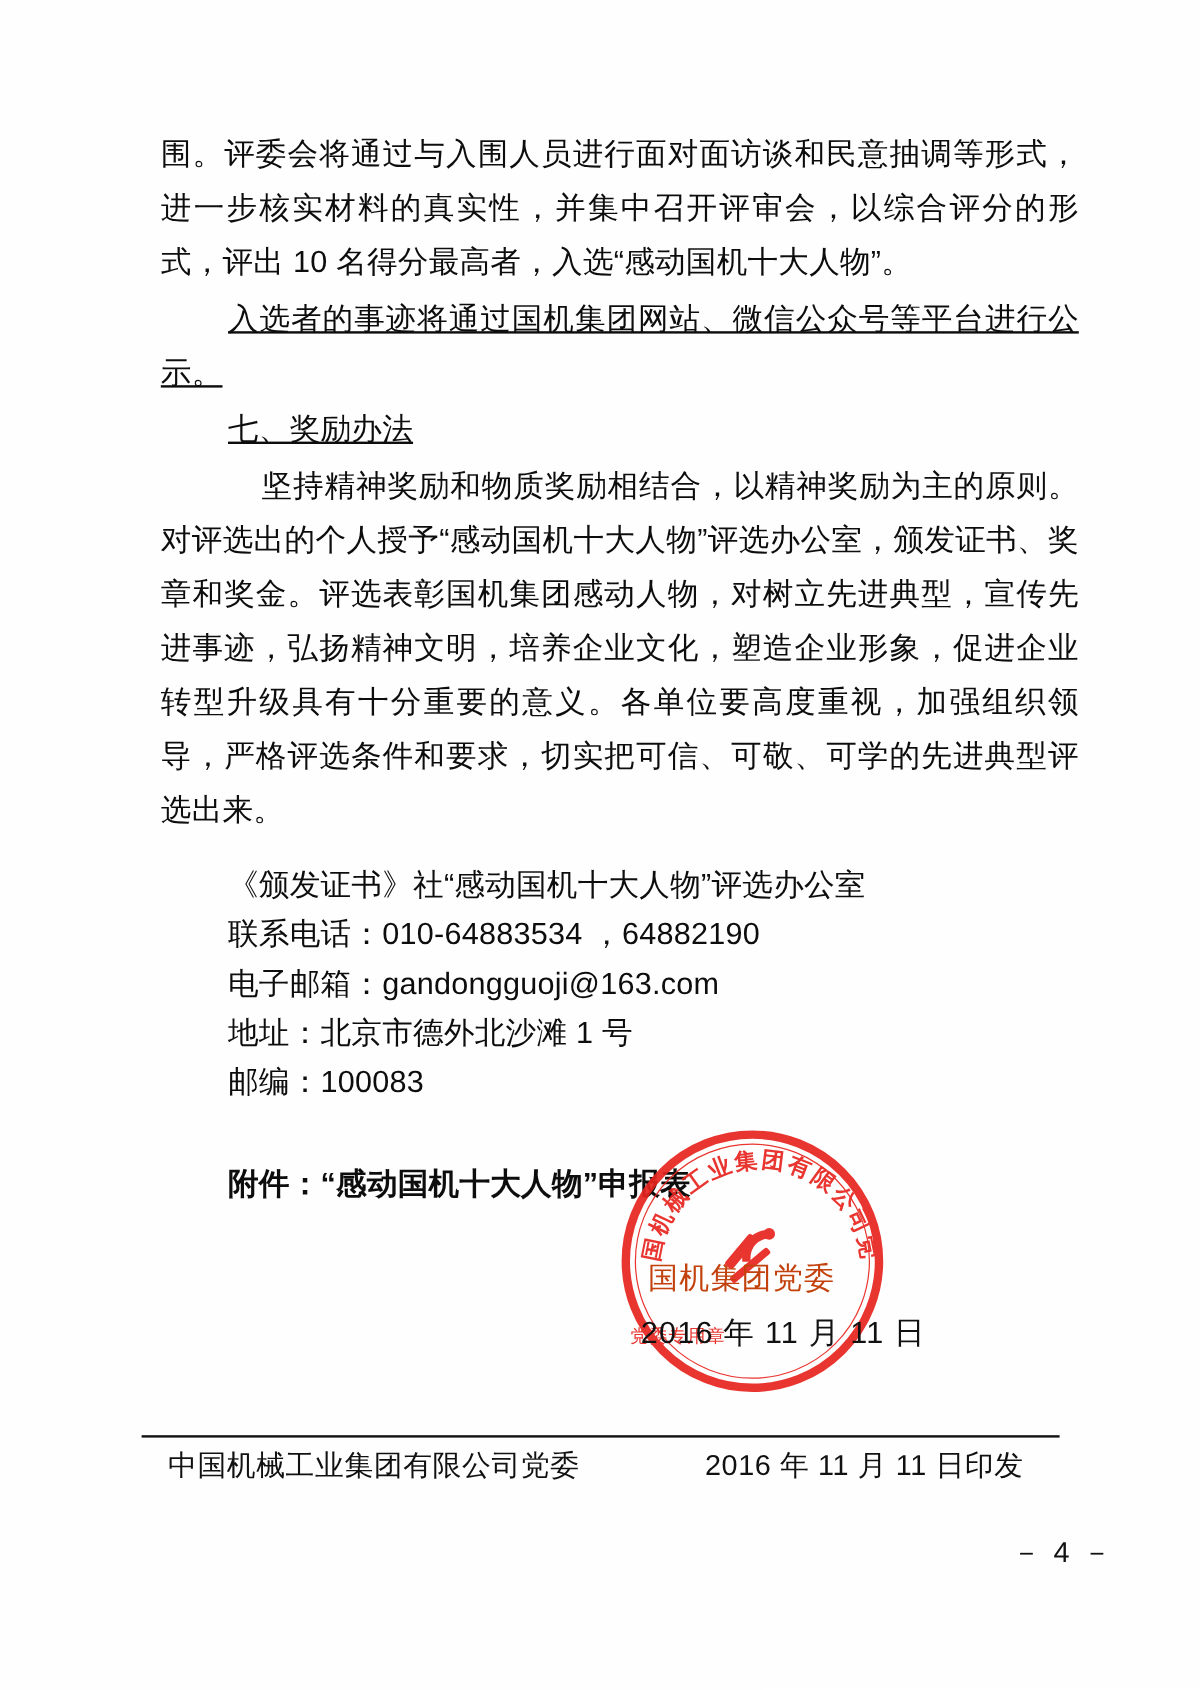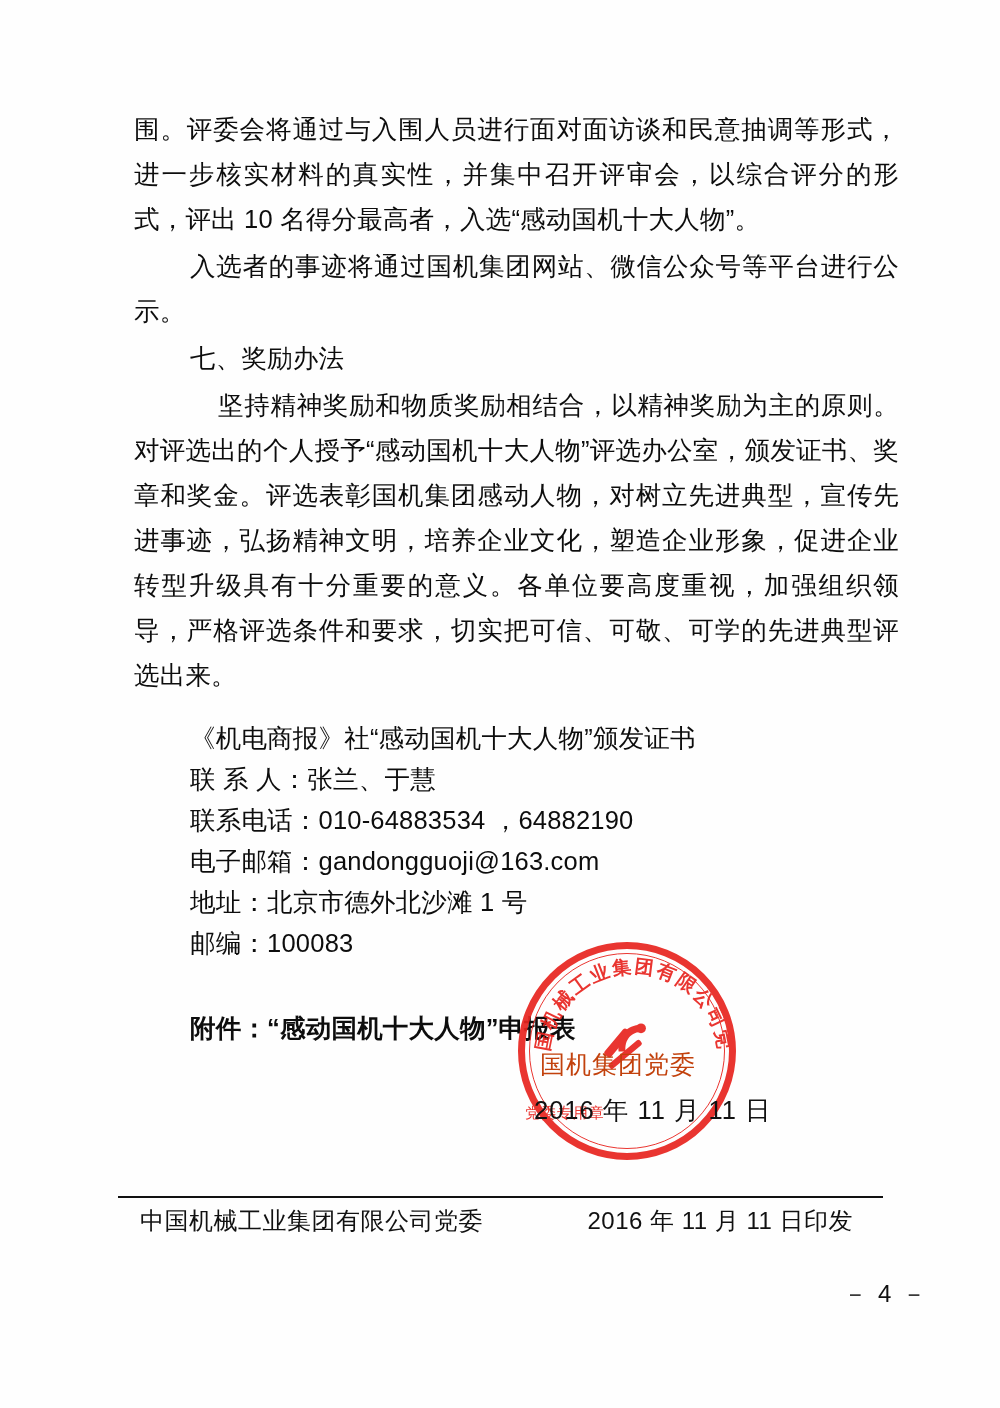--- a/index.html
+++ b/index.html
@@ -36,20 +36,21 @@
     letter-spacing: 0.2px;
     text-align: justify;
     text-justify: inter-character;
     color: #0d0d0d;
   }
   .para {
     margin-bottom: 2px;
   }
   .indent2 {
     text-indent: 56px;
+    text-decoration: underline;
   }
   .indent3 {
     text-indent: 84px;
   }
   .contact {
     margin-top: 20px;
   }
   .contact p {
     line-height: 41px;
     text-indent: 56px;
@@ -190,22 +191,21 @@
 
     <div class="para">
       <p class="indent2">七、奖励办法</p>
     </div>
 
     <div class="para">
       <p class="indent3">坚持精神奖励和物质奖励相结合，以精神奖励为主的原则。对评选出的个人授予“感动国机十大人物”评选办公室，颁发证书、奖章和奖金。评选表彰国机集团感动人物，对树立先进典型，宣传先进事迹，弘扬精神文明，培养企业文化，塑造企业形象，促进企业转型升级具有十分重要的意义。各单位要高度重视，加强组织领导，严格评选条件和要求，切实把可信、可敬、可学的先进典型评选出来。</p>
     </div>
 
     <div class="contact">
-      <p>《机电商报》社“感动国机十大人物”颁发证书</p>
-      <p>联 系 人：张兰、于慧</p>
+      <p>《颁发证书》社“感动国机十大人物”评选办公室</p>
       <p>联系电话：010-64883534 ，64882190</p>
       <p>电子邮箱：gandongguoji@163.com</p>
       <p>地址：北京市德外北沙滩 1 号</p>
       <p>邮编：100083</p>
     </div>
 
     <div class="attach">
       <p>附件：“感动国机十大人物”申报表</p>
     </div>
 

